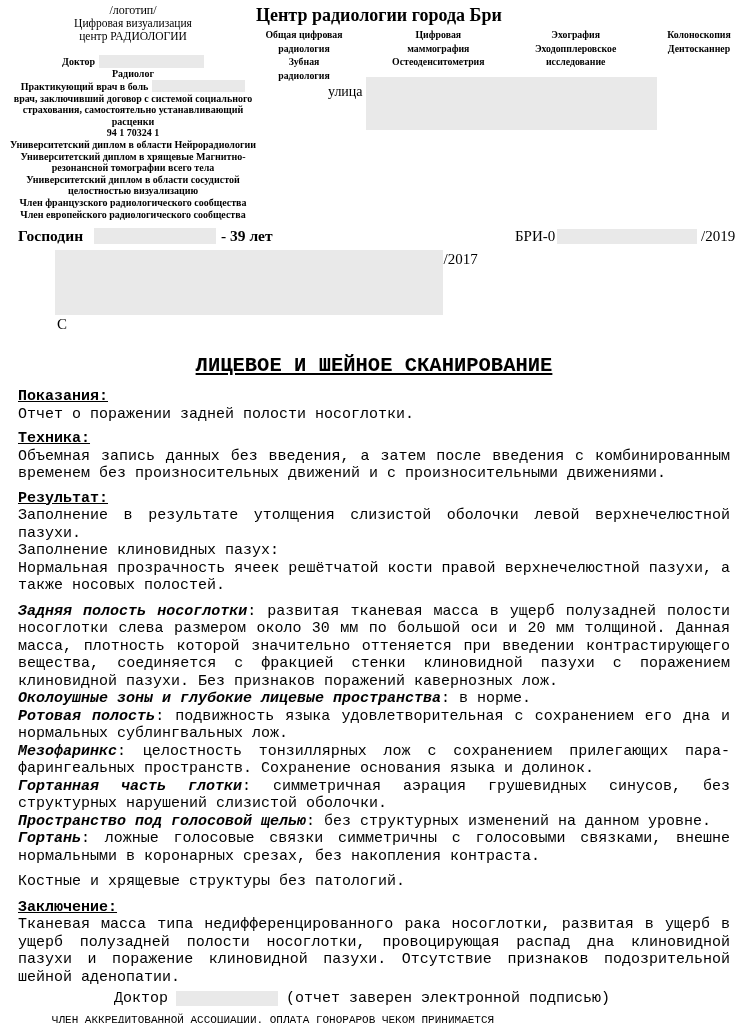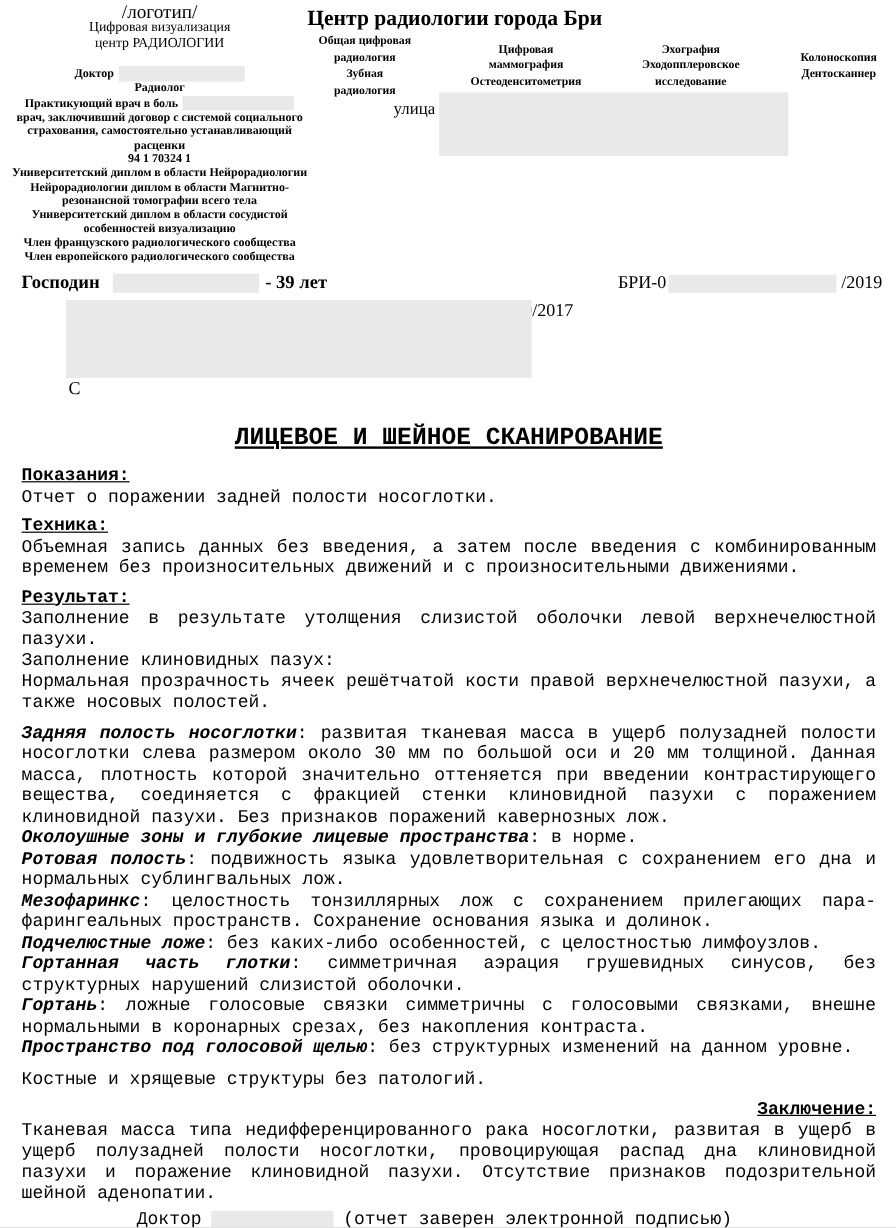--- a/index.html
+++ b/index.html
@@ -7,32 +7,32 @@
     position:relative; width:747px; height:1023px; margin:0 auto;
     background:#ffffff; color:#000;
     font-family:"Liberation Serif","DejaVu Serif",serif;
     overflow:hidden;
   }
   .abs { position:absolute; }
   .redact { background:#e9e9e9; display:inline-block; }
 
   
   .lh-left { position:absolute; left:8px; top:4px; width:250px; text-align:center; }
-  .logo-line { font-size:16px; line-height:13px; }
+  .logo-line { font-size:12px; line-height:13px; }
   .org-line  { font-size:11.5px; line-height:12.5px; }
   .lh-gap { height:13px; }
   .lh-bold { font-weight:bold; font-size:10px; line-height:11.6px; }
   .inline-row { display:flex; justify-content:center; align-items:center; gap:4px;
                 font-weight:bold; font-size:10px; line-height:13px; }
 
   
   .lh-center { position:absolute; left:256px; top:6px; width:488px; }
   .center-title { font-size:18px; font-weight:bold; text-align:left; line-height:19px; }
   .services { display:flex; justify-content:space-between; margin-top:3px;
-              font-weight:bold; font-size:9.8px; line-height:13.5px;align-items:center; }
+              font-weight:bold; font-size:9.8px; line-height:13.5px; }
   .svc-col { text-align:center; }
   .svc-col.c1 { width:96px; }
   .svc-col.c2 { width:118px; }
   .svc-col.c3 { width:102px; }
   .svc-col.c4 { width:80px; }
   .svc-col.c5 { width:90px; }
 
   .addr-label { position:absolute; left:328px; top:84px; font-size:14px; }
   .addr-box { position:absolute; left:366px; top:77px; width:291px; height:53px; }
 
@@ -81,27 +81,27 @@
         <div class="lh-bold">врач, заключивший договор с системой социального</div>
 
         <div class="lh-bold">страхования, самостоятельно устанавливающий</div>
 
         <div class="lh-bold">расценки</div>
 
         <div class="lh-bold">94 1 70324 1</div>
 
         <div class="lh-bold">Университетский диплом в области Нейрорадиологии</div>
 
-        <div class="lh-bold">Нейрорадиологии диплом в области Магнитно-</div>
+        <div class="lh-bold">Университетский диплом в хрящевые Магнитно-</div>
 
         <div class="lh-bold">резонансной томографии всего тела</div>
 
         <div class="lh-bold">Университетский диплом в области сосудистой</div>
 
-        <div class="lh-bold">особенностей визуализацию</div>
+        <div class="lh-bold">целостностью визуализацию</div>
 
         <div class="lh-bold">Член французского радиологического сообщества</div>
 
         <div class="lh-bold">Член европейского радиологического сообщества</div>
       </div>
   </div>
 
   <div class="lh-center">
     <div class="center-title">Центр радиологии города Бри</div>
     <div class="services">
@@ -168,35 +168,34 @@
     <div>
 
         <p class="just"><span class="lead">Задняя полость носоглотки</span><span>: развитая тканевая масса в ущерб полузадней полости носоглотки слева размером около 30 мм по большой оси и 20 мм толщиной. Данная масса, плотность которой значительно оттеняется при введении контрастирующего вещества, соединяется с фракцией стенки клиновидной пазухи с поражением клиновидной пазухи. Без признаков поражений кавернозных лож.</span></p>
 
         <p class="just"><span class="lead">Околоушные зоны и глубокие лицевые пространства</span><span>: в норме.</span></p>
 
         <p class="just"><span class="lead">Ротовая полость</span><span>: подвижность языка удовлетворительная с сохранением его дна и нормальных сублингвальных лож.</span></p>
 
         <p class="just"><span class="lead">Мезофаринкс</span><span>: целостность тонзиллярных лож с сохранением прилегающих пара-фарингеальных пространств. Сохранение основания языка и долинок.</span></p>
 
-        <p class="just"><span class="lead">Подчелюстные ложе</span><span>: без каких-либо особенностей, с целостностью лимфоузлов.</span></p>
 
         <p class="just"><span class="lead">Гортанная часть глотки</span><span>: симметричная аэрация грушевидных синусов, без структурных нарушений слизистой оболочки.</span></p>
 
+        <p class="just"><span class="lead">Пространство под голосовой щелью</span><span>: без структурных изменений на данном уровне.</span></p>
+
         <p class="just"><span class="lead">Гортань</span><span>: ложные голосовые связки симметричны с голосовыми связками, внешне нормальными в коронарных срезах, без накопления контраста.</span></p>
-
-        <p class="just"><span class="lead">Пространство под голосовой щелью</span><span>: без структурных изменений на данном уровне.</span></p>
 
       </div>
 
     <div class="gap8"></div>
     <p class="just">Костные и хрящевые структуры без патологий.</p>
 
     <div class="gap8"></div>
-    <div class="sec-h" style="margin-top:0;text-align:right;">Заключение:</div>
+    <div class="sec-h" style="margin-top:0;">Заключение:</div>
     <p class="just">Тканевая масса типа недифференцированного рака носоглотки, развитая в ущерб в ущерб полузадней полости носоглотки, провоцирующая распад дна клиновидной пазухи и поражение клиновидной пазухи. Отсутствие признаков подозрительной шейной аденопатии.</p>
 
     <div class="sign-line">
       <span>Доктор</span>
       <span class="redact" style="width:102px;height:15px;"></span>
       <span>(отчет заверен электронной подписью)</span>
     </div>
     <div class="accred">ЧЛЕН АККРЕДИТОВАННОЙ АССОЦИАЦИИ. ОПЛАТА ГОНОРАРОВ ЧЕКОМ ПРИНИМАЕТСЯ</div>
   </div>
 

